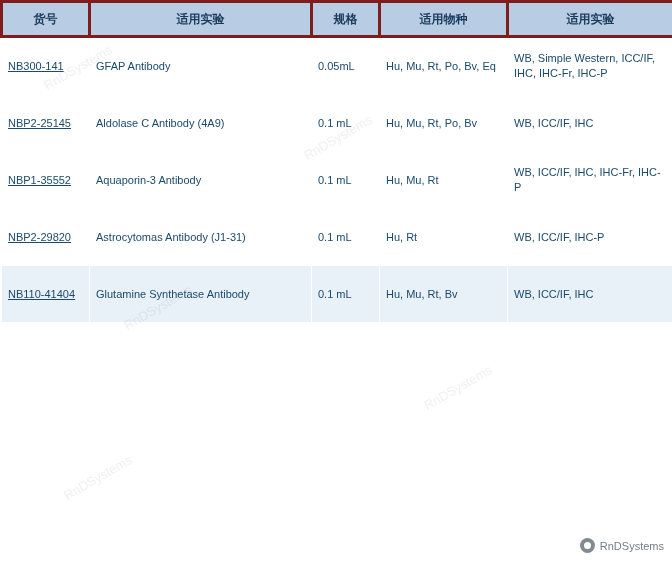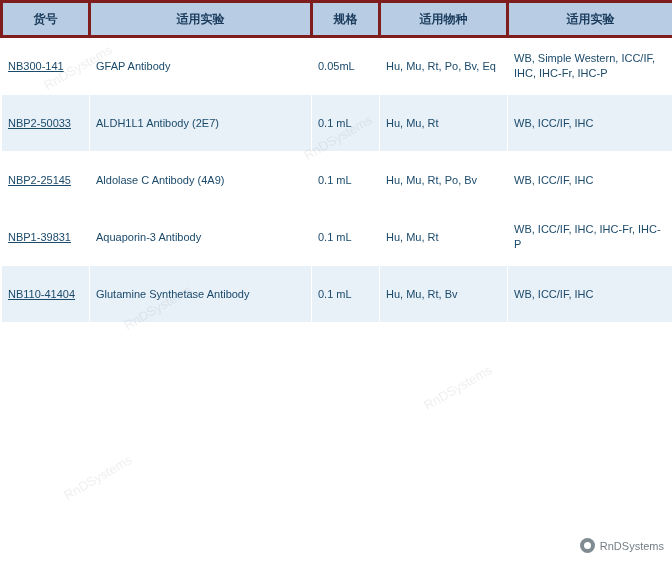--- a/index.html
+++ b/index.html
@@ -134,40 +134,40 @@
     </tr>
   </thead>
   <tbody>
     <tr class="row-even">
       <td class="col-cat">NB300-141</td>
       <td>GFAP Antibody</td>
       <td>0.05mL</td>
       <td>Hu, Mu, Rt, Po, Bv, Eq</td>
       <td>WB, Simple Western, ICC/IF, IHC, IHC-Fr, IHC-P</td>
     </tr>
-    <tr class="row-odd">
-      <td class="col-cat">NBP2-50033</td>
-      <td>ALDH1L1 Antibody (2E7)</td>
-      <td>0.1 mL</td>
-      <td>Hu, Mu, Rt</td>
-      <td>WB, ICC/IF, IHC</td>
-    </tr>
     <tr class="row-even">
       <td class="col-cat">NBP2-25145</td>
       <td>Aldolase C Antibody (4A9)</td>
       <td>0.1 mL</td>
       <td>Hu, Mu, Rt, Po, Bv</td>
       <td>WB, ICC/IF, IHC</td>
     </tr>
     <tr class="row-even">
-      <td class="col-cat">NBP1-39831</td>
+      <td class="col-cat">NBP1-35552</td>
       <td>Aquaporin-3 Antibody</td>
       <td>0.1 mL</td>
       <td>Hu, Mu, Rt</td>
       <td>WB, ICC/IF, IHC, IHC-Fr, IHC-P</td>
+    </tr>
+    <tr class="row-even">
+      <td class="col-cat">NBP2-29820</td>
+      <td>Astrocytomas Antibody (J1-31)</td>
+      <td>0.1 mL</td>
+      <td>Hu, Rt</td>
+      <td>WB, ICC/IF, IHC-P</td>
     </tr>
     <tr class="row-odd">
       <td class="col-cat">NB110-41404</td>
       <td>Glutamine Synthetase Antibody</td>
       <td>0.1 mL</td>
       <td>Hu, Mu, Rt, Bv</td>
       <td>WB, ICC/IF, IHC</td>
     </tr>
 
   </tbody>

